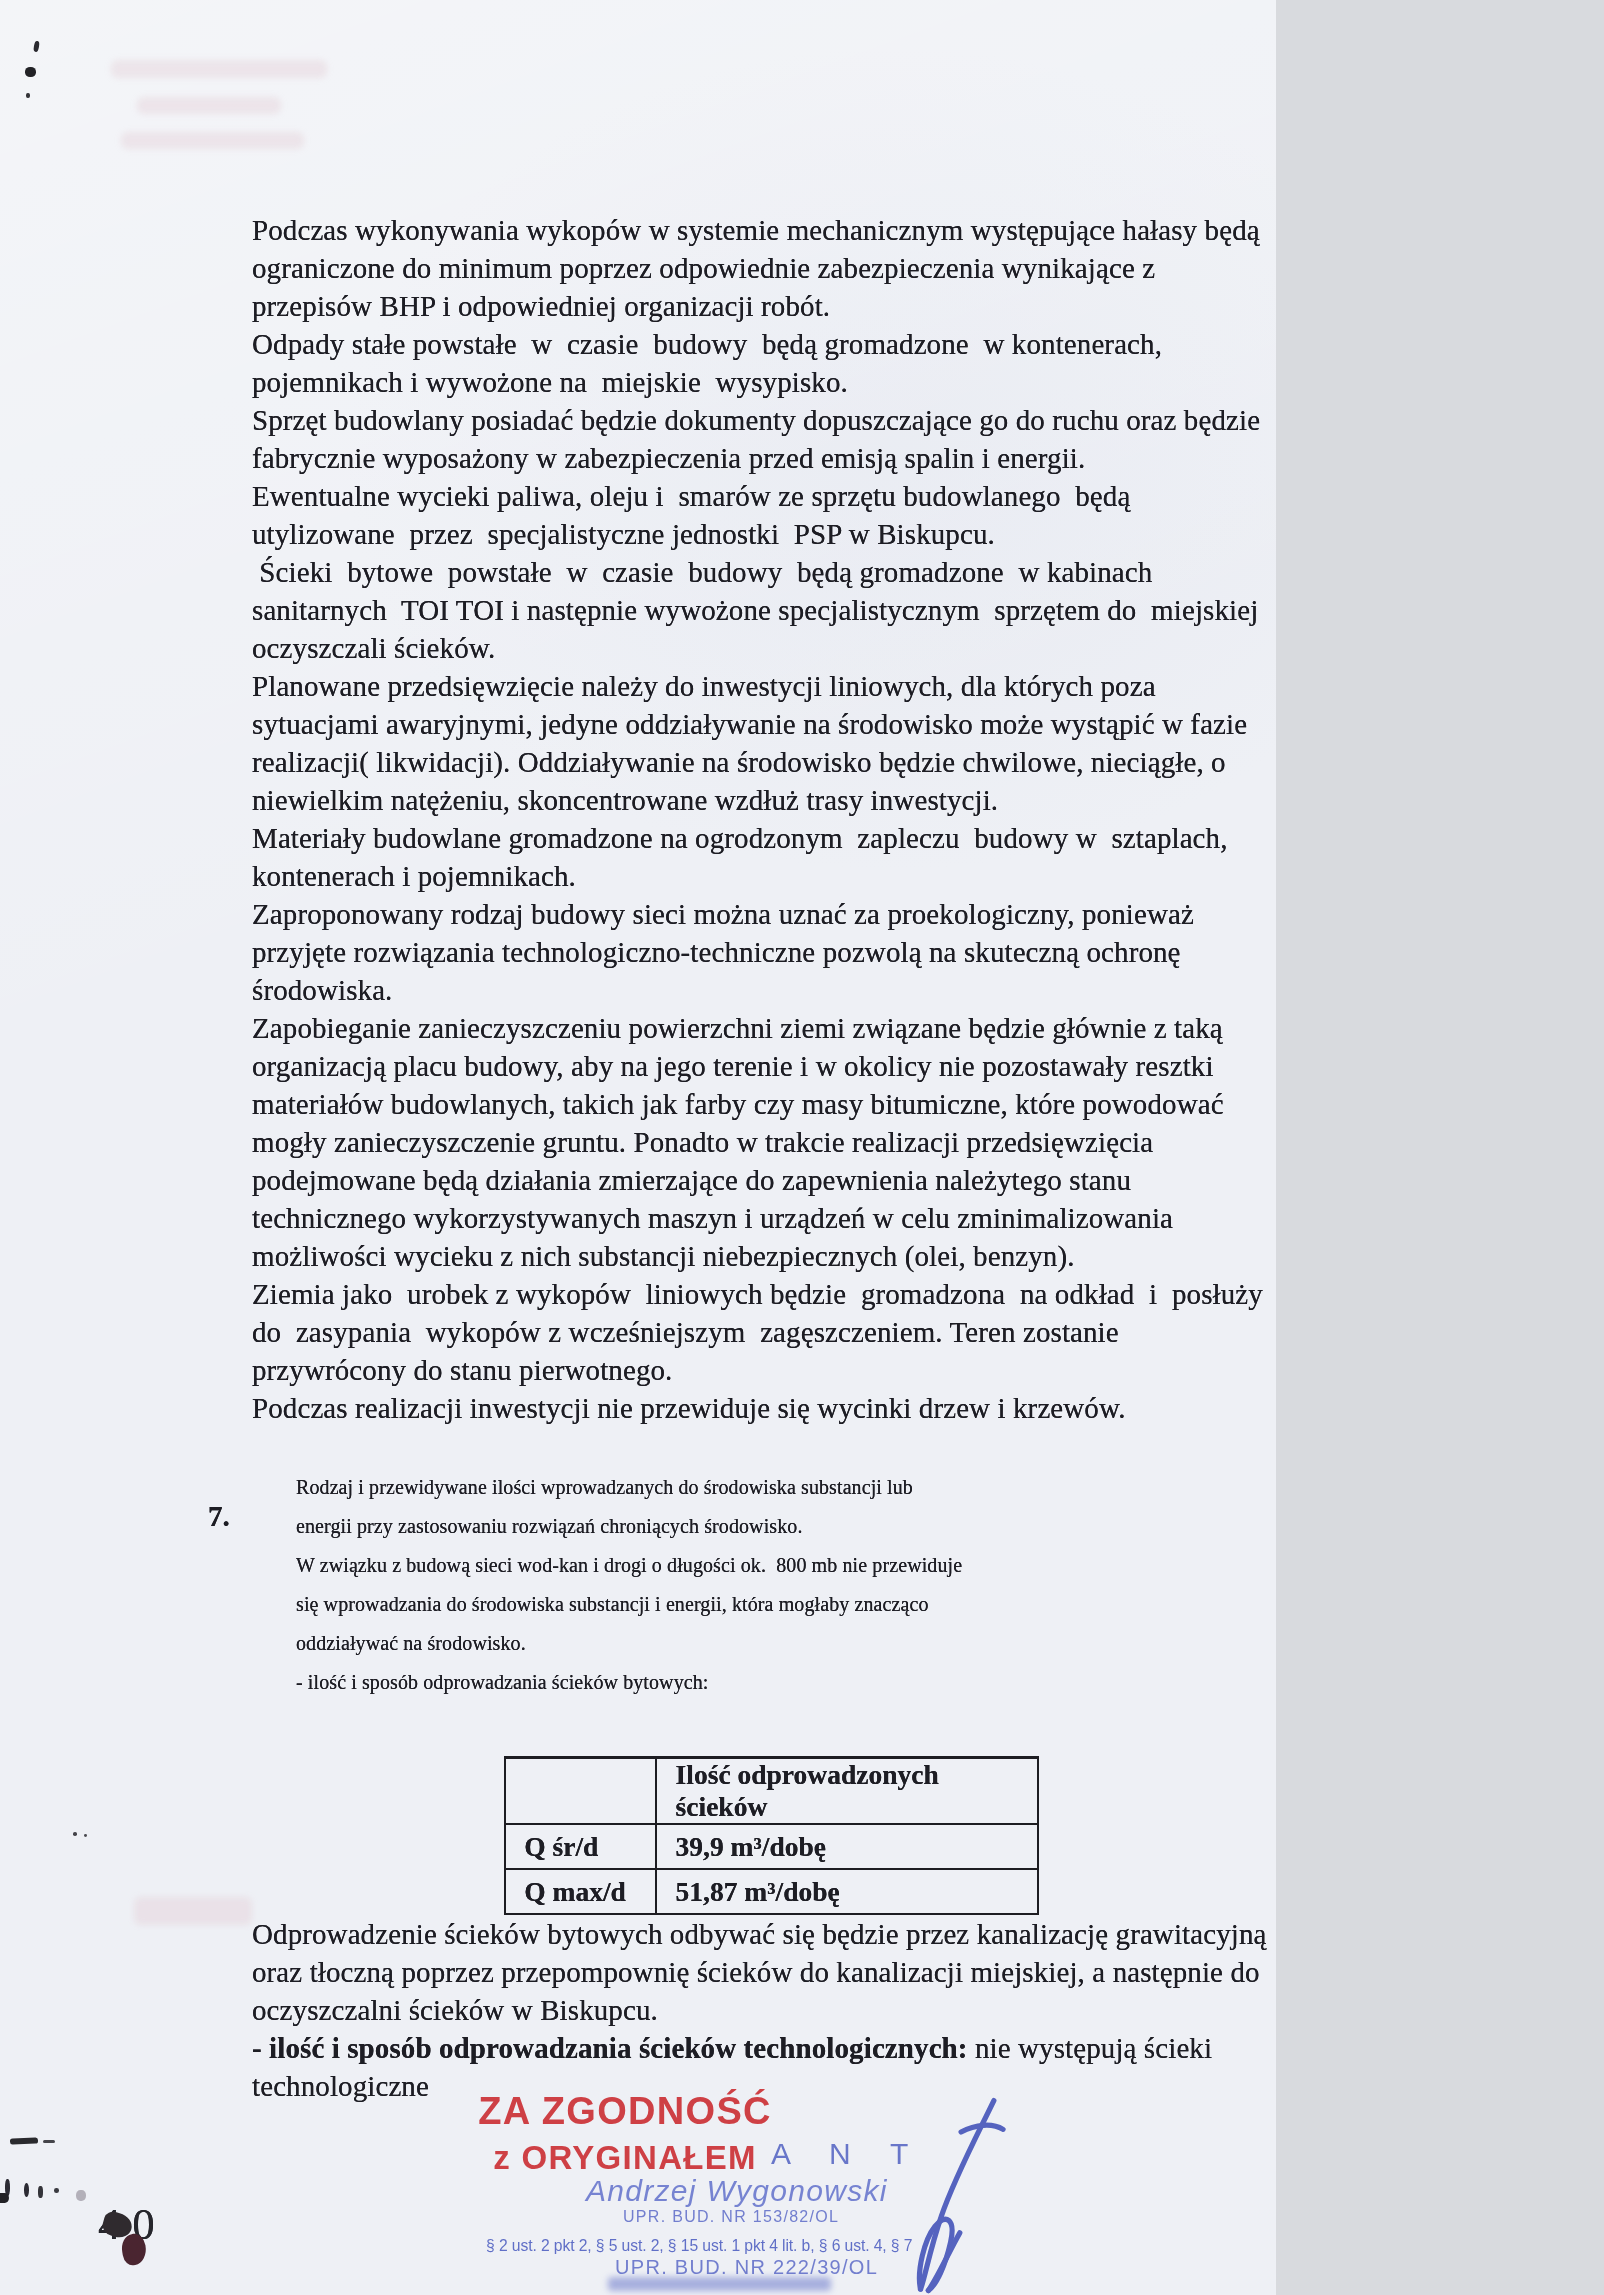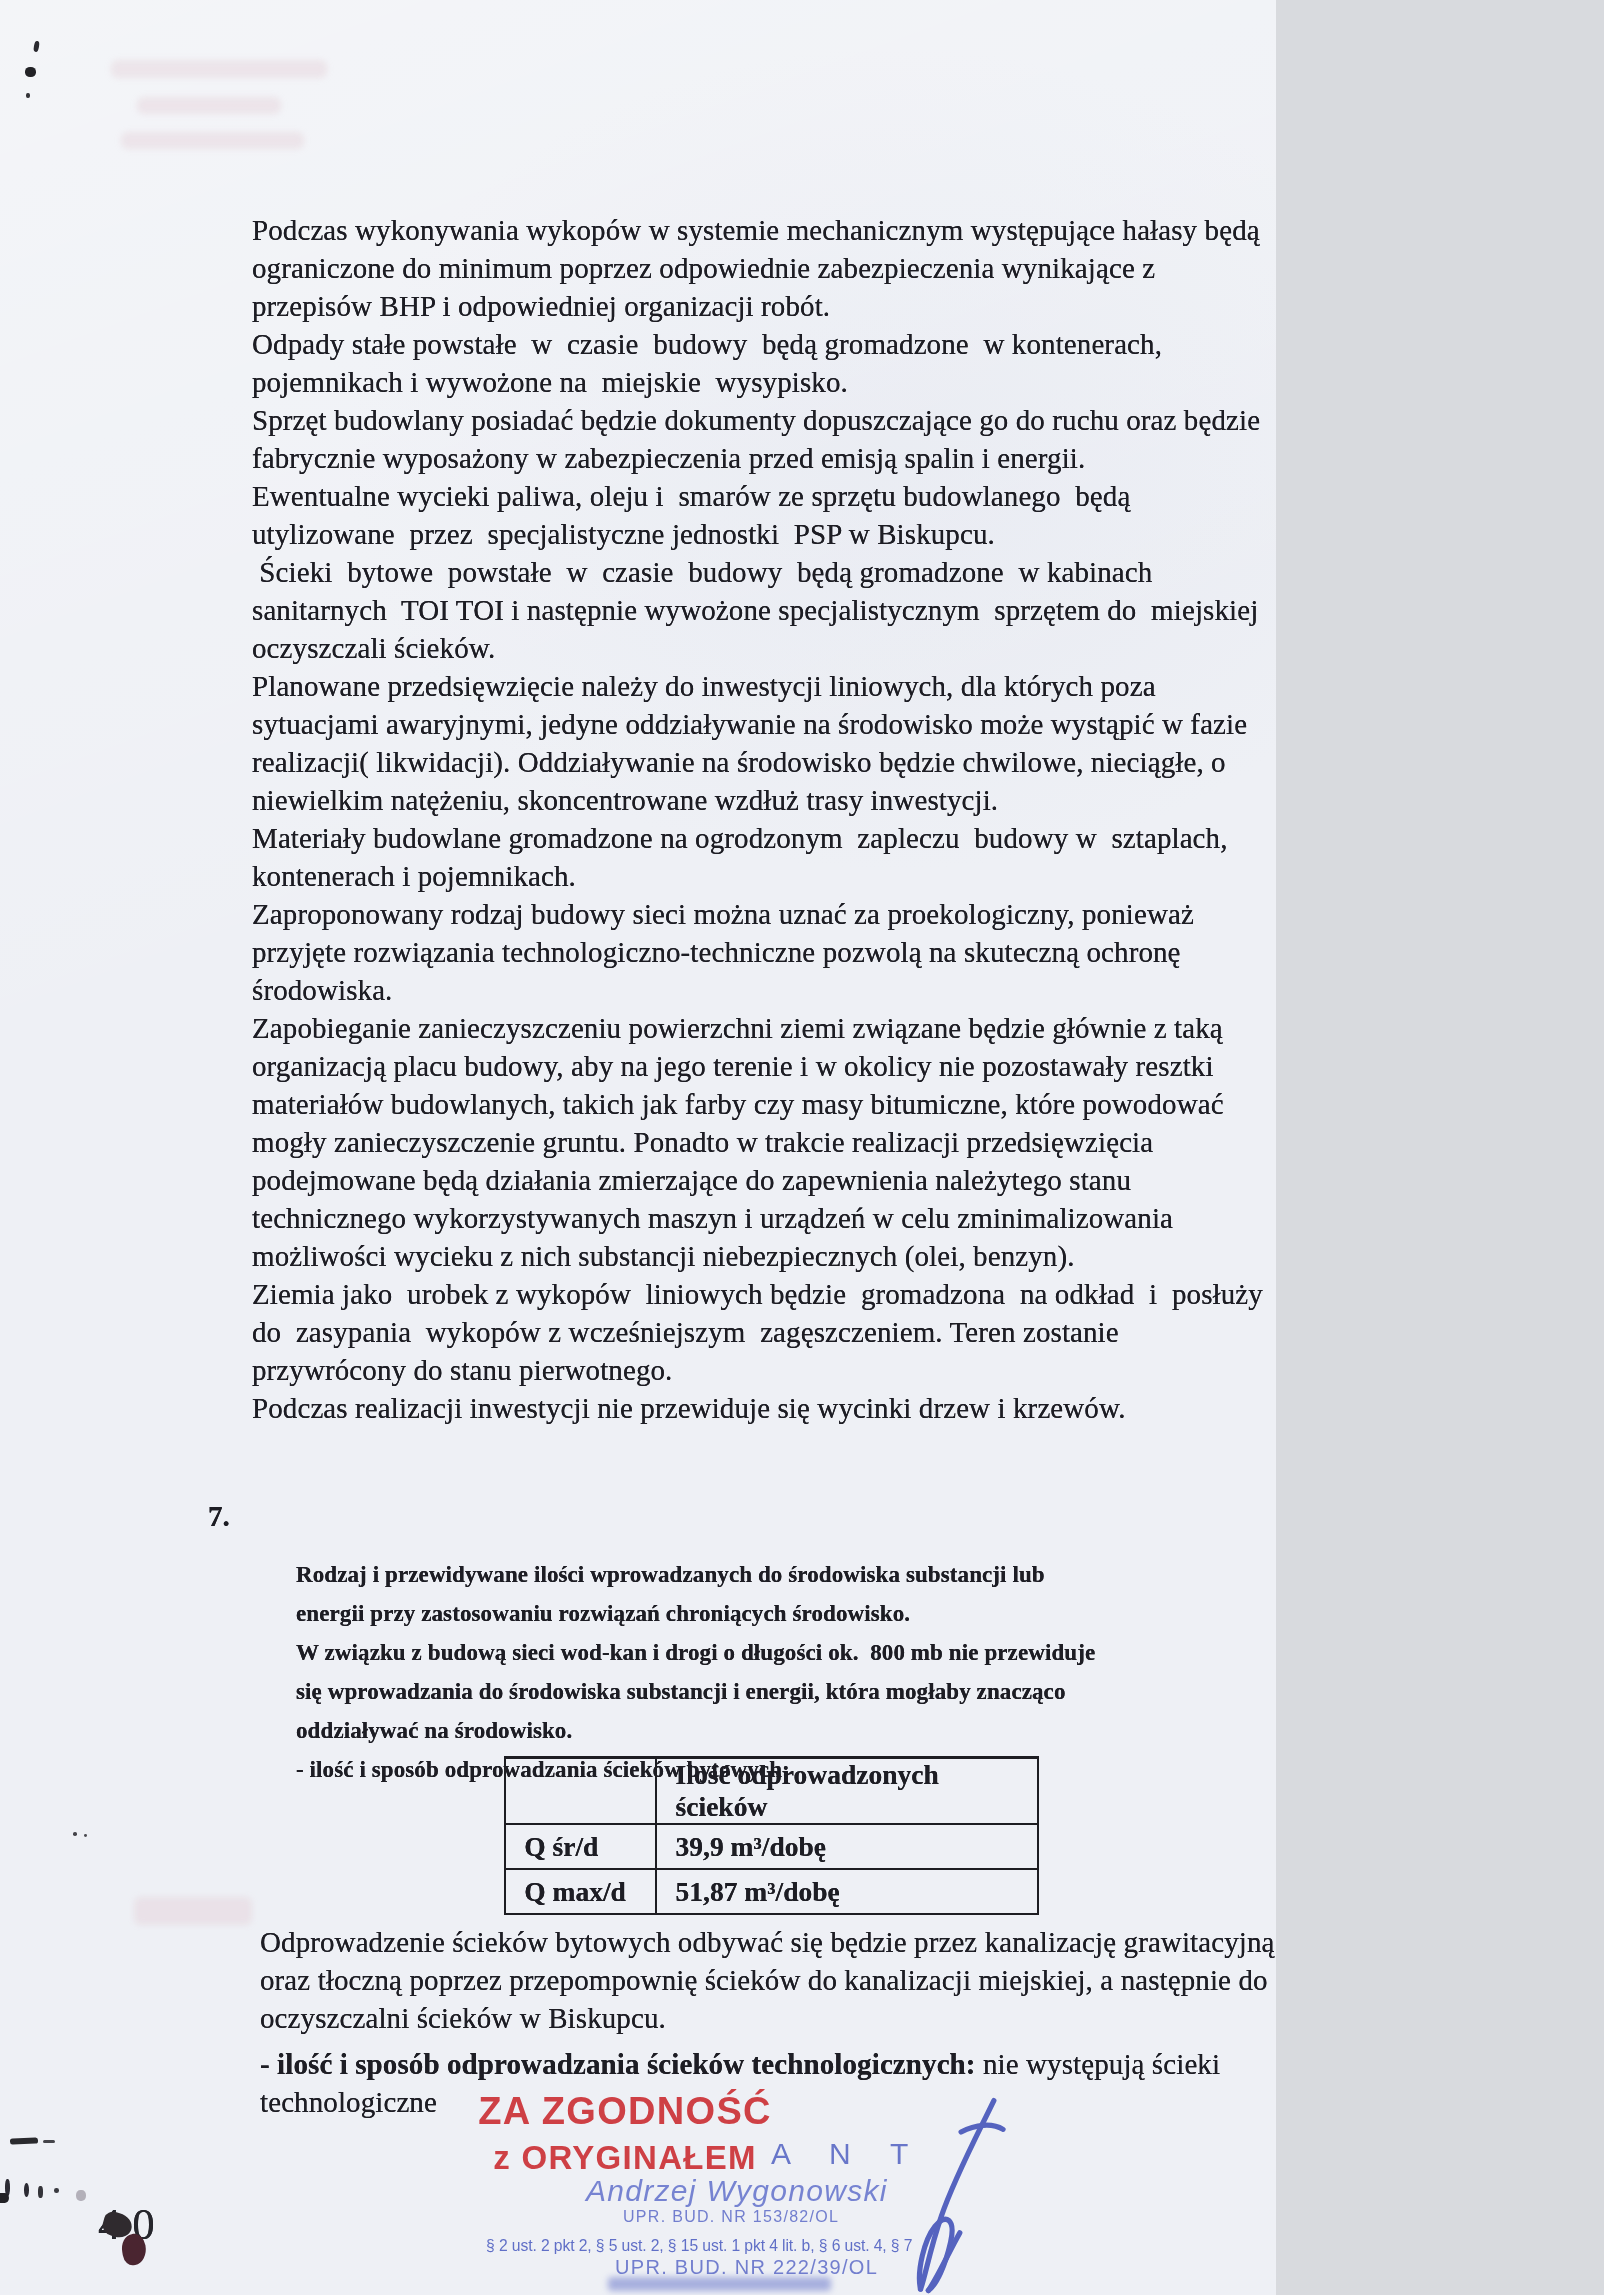--- a/index.html
+++ b/index.html
@@ -17,22 +17,22 @@
     font-size:29px;line-height:38px;letter-spacing:0.1px;
     text-shadow:0 0 0.5px #1d1d24;
   }
   .body-text p{margin:0;white-space:pre;}
   
   .sec7-num{
     position:absolute;left:208px;top:1497px;
     font-size:29px;font-weight:bold;line-height:39px;text-shadow:0 0 0.5px #1d1d24;
   }
   .sec7{
-    position:absolute;left:296px;top:1555px;width:1179px;
-    font-size:23px;font-weight:bold;line-height:39px;letter-spacing:0.1px;
+    position:absolute;left:296px;top:1468px;width:1179px;
+    font-size:20px;font-weight:normal;line-height:39px;letter-spacing:0.1px;
     text-shadow:0 0 0.5px #1d1d24;
   }
   .sec7 p{margin:0;white-space:pre;}
   
   .sew-table{
     position:absolute;left:504px;top:1756px;
     border-collapse:collapse;table-layout:fixed;
     font-size:27.5px;font-weight:bold;text-shadow:0 0 0.5px #1d1d24;
   }
   .sew-table td{
@@ -42,21 +42,21 @@
   }
   .sew-table tr:first-child td{border-top-width:3.9px;}
   .sew-table .c1{width:131px;}
   .sew-table .c2{width:361px;}
   
   .after-text{
     position:absolute;left:252px;top:1915px;width:1244px;
     font-size:29px;line-height:38px;letter-spacing:0.1px;
     text-shadow:0 0 0.5px #1d1d24;
   }
-  .after-text p{margin:8px;white-space:pre;}
+  .after-text p{margin:0;white-space:pre;}
   .after-text b{font-weight:bold;text-shadow:0 0 0.6px #1d1d24;}
   
   .stamp-red{
     position:absolute;left:468px;top:2090px;width:314px;
     font-family:"Liberation Sans","DejaVu Sans",sans-serif;font-weight:bold;
     color:#cc3338;text-align:center;opacity:.93;
   }
   .stamp-red .l1{font-size:38px;letter-spacing:1.3px;line-height:43px;}
   .stamp-red .l2{font-size:33px;letter-spacing:1.3px;line-height:41px;margin-top:3.9px;}
   .stamp-blue{

